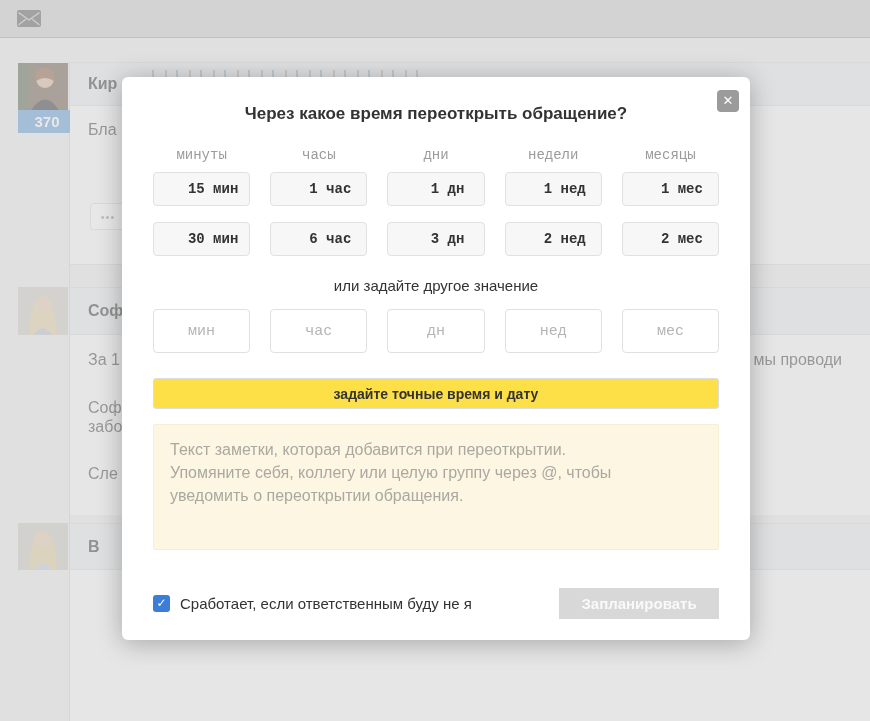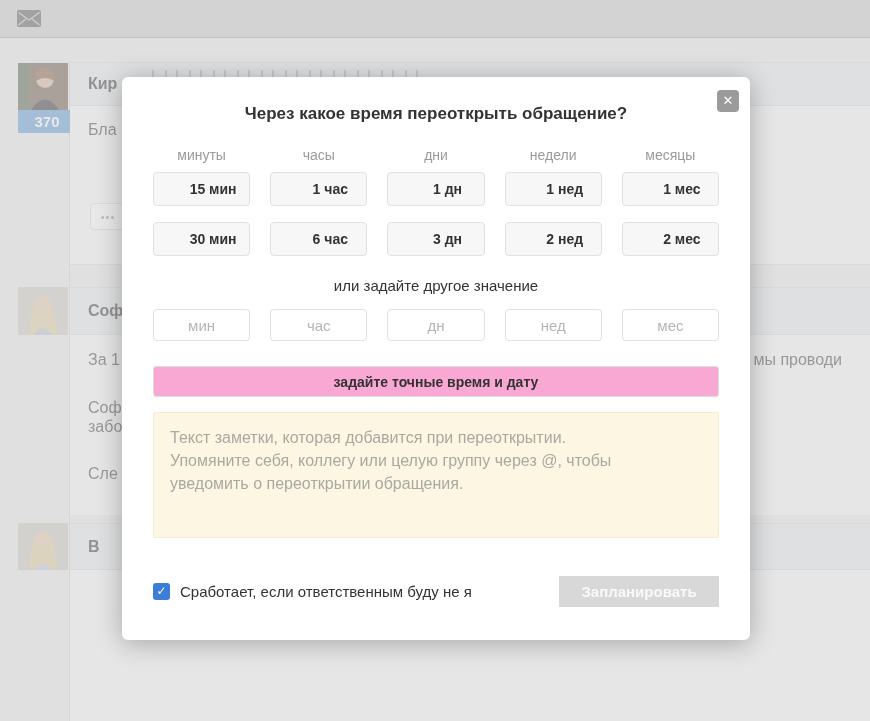--- a/index.html
+++ b/index.html
@@ -65,41 +65,41 @@
     padding:0 31px;
   }
   .close-btn {
     position:absolute; top:13px; right:11px; width:22px; height:22px;
     background:#9b9b9b; border-radius:4px; color:#fff; font-weight:bold;
     font-size:13px; line-height:22px; text-align:center; cursor:pointer;
   }
   .m-title {
     margin-top:27px; text-align:center; font-weight:bold; font-size:17px; color:#333;
   }
-  .grid5 { display:grid; grid-template-columns:repeat(5,1fr); column-gap:20px; }
+  .grid5 { display:grid; grid-template-columns:repeat(5,1fr); column-gap:20px;font-family:Liberation Mono, monospace; }
   .col-labels { margin-top:23px; }
   .col-labels div { text-align:center; font-size:14px; color:#9b9b9b; }
   .qrow { margin-top:9px; }
   .qrow.second { margin-top:16px; }
   .qbtn {
     height:34px; background:#f7f7f7; border:1px solid #e1e1e1; border-radius:4px;
     font-weight:bold; font-size:14px; color:#333; cursor:pointer;
     font-family:inherit;
     padding-left:23px;
   }
   .sub-label { margin-top:21px; text-align:center; font-size:15px; color:#333; }
   .inputs-row { margin-top:15px; }
   .cin {
-    height:32px; width:100%; background:#fff; border:1px solid #e0e0e0; border-radius:4px;
+    height:44px; width:100%; background:#fff; border:1px solid #e0e0e0; border-radius:4px;
     text-align:center; font-size:15px; color:#555; font-family:inherit; outline:none;
   }
   .cin::placeholder { color:#b5b5b5; opacity:1; }
   .exact-btn {
     margin-top:25px; width:100%; height:31px;
-    background:#f9a8d4; border:1px solid #ddd; border-radius:3px;
+    background:#fde047; border:1px solid #ddd; border-radius:3px;
     font-weight:bold; font-size:14px; color:#333; cursor:pointer; font-family:inherit;
   }
   .note {
     margin-top:15px; width:100%; height:126px; resize:none;
     background:#fdf6e2; border:1px solid #f5edd4; border-radius:2px;
     padding:13px 16px; font-size:16px; line-height:1.45; color:#555;
     font-family:inherit; outline:none;
   }
   .note::placeholder { color:#a9a9a1; opacity:1; }
   .m-footer { margin-top:34px; display:flex; align-items:center; }

